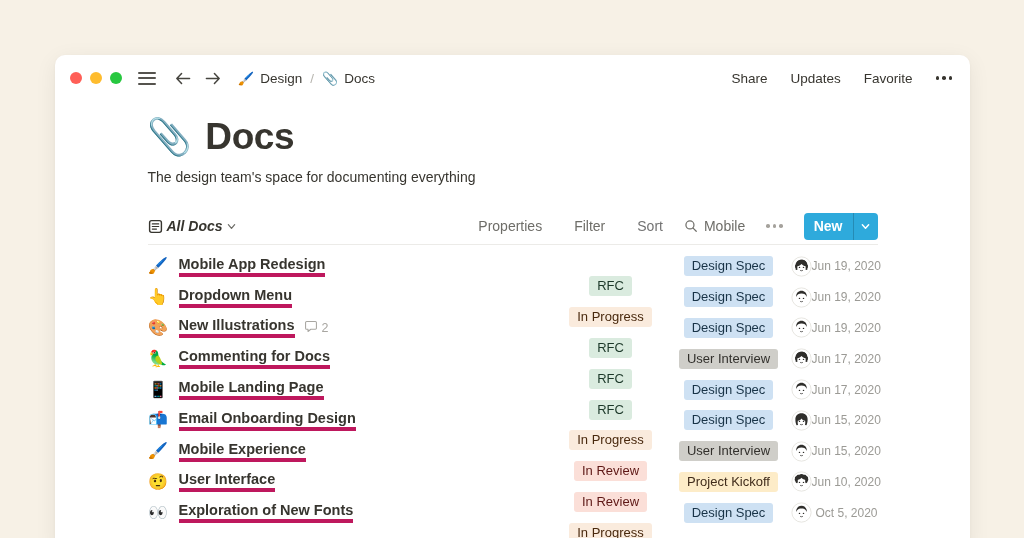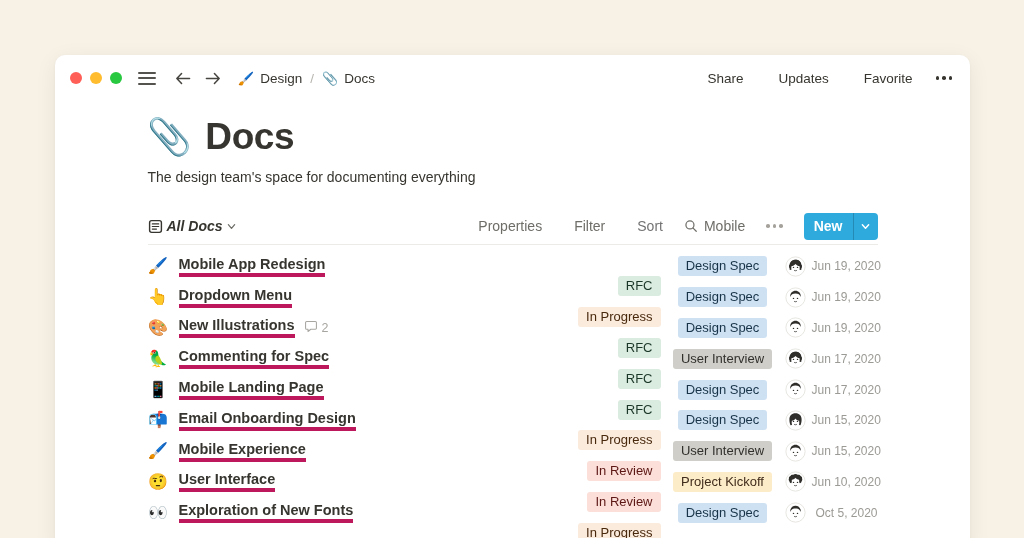--- a/index.html
+++ b/index.html
@@ -17,21 +17,21 @@
   .lights { display:flex; gap:8px; margin-right:16px; }
   .light { width:12px; height:12px; border-radius:50%; }
   .hamburger { width:18px; display:flex; flex-direction:column; gap:3.5px; margin-right:18px; cursor:pointer; }
   .hamburger span { display:block; height:2px; background:#55534e; border-radius:1px; }
   .nav-arrows { display:flex; gap:14px; margin-right:16px; }
   .crumbs { display:flex; align-items:center; gap:4px; font-size:13.5px; color:#37352F; }
   .crumb { display:flex; align-items:center; gap:6px; cursor:pointer; }
   .crumb-icon { font-size:13px; line-height:1; }
   .crumb-sep { color:#b8b6b0; margin:0 4px; }
   .topbar-right { margin-left:auto; display:flex; align-items:center; gap:23px; }
-  .topbar-action { font-size:13.5px; color:#37352F; cursor:pointer;margin-left:12px; }
+  .topbar-action { font-size:13.5px; color:#37352F; cursor:pointer; }
   .dots { display:flex; gap:3px; align-items:center; cursor:pointer; }
   .dots i { width:3.5px; height:3.5px; border-radius:50%; background:#37352F; }
 
   
   .content { width:730px; margin:27px auto 0; }
   .title-row { display:flex; align-items:center; gap:13px; }
   .page-emoji { font-size:36px; line-height:1; cursor:pointer; }
   .page-title { font-size:37px; font-weight:700; color:#37352F; letter-spacing:-0.4px; }
   .subtitle { margin-top:11px; font-size:14px; color:#37352F; }
 
@@ -50,25 +50,25 @@
   .new-divider { width:1px; background:rgba(0,0,0,0.18); }
   .new-chevron { width:24px; display:flex; align-items:center; justify-content:center; }
 
   
   .rows { margin-top:6px; }
   .row { display:flex; align-items:center; height:30.8px; }
   .row-emoji { width:22px; font-size:16px; line-height:1; text-align:center; margin-right:9px; }
   .row-title { font-size:14.5px; font-weight:600; color:#37352F; border-bottom:4px solid #be185d; padding-bottom:1px; cursor:pointer; white-space:nowrap; }
   .row-comments { display:flex; align-items:center; gap:4px; margin-left:9px; color:#A8A6A1; font-size:12.5px; cursor:pointer; }
   .row-spacer { flex:1; }
-  .col-status { min-width:112px; display:flex; justify-content:flex-end;margin-top:40px; }
+  .col-status { min-width:112px; display:flex; justify-content:center;margin-top:40px; }
   .tag { font-size:13px; padding:2px 8px; border-radius:3px; line-height:16px; white-space:nowrap; cursor:pointer; }
   .col-type { width:104px; display:flex; justify-content:center; margin-left:10px; }
   .col-avatar { width:21px; height:21px; margin-left:10px; cursor:pointer; }
-  .col-date { width:66px; margin-left:6px; text-align:right; font-size:12px; color:#9B9A95; white-space:nowrap; }
+  .col-date { width:66px; text-align:right; font-size:12px; color:#9B9A95; white-space:nowrap; }
 </style>
 </head>
 <body style="background: rgb(247, 241, 230);">
 
 <div class="window">
 
   <div class="topbar">
     <div class="lights">
       <span class="light" id="light-close" style="background: rgb(255, 95, 87);"></span>
       <span class="light" id="light-min" style="background: rgb(254, 188, 46);"></span>
@@ -221,21 +221,21 @@
               <circle cx="12" cy="12" r="11" fill="#fff" stroke="#E4E2DD" stroke-width="1"></circle>
               <path d="M5.8 11.5c0-4.8 2.8-7.3 6.2-7.3s6.2 2.5 6.2 7.3c-1.2-2.8-3.1-4-6.2-4s-5 1.2-6.2 4z" fill="#2f2e2b"></path>
               <circle cx="9.7" cy="13" r=".85" fill="#2f2e2b"></circle>
               <circle cx="14.3" cy="13" r=".85" fill="#2f2e2b"></circle>
               <path d="M10.7 16.5c.8.55 1.8.55 2.6 0" stroke="#2f2e2b" stroke-width=".9" fill="none" stroke-linecap="round"></path>
             </svg></span>
           <span class="col-date">Jun 19, 2020</span>
         </div>
         <div class="row">
           <span class="row-emoji">🦜</span>
-          <span class="row-title">Commenting for Spec</span>
+          <span class="row-title">Commenting for Docs</span>
           <span class="row-spacer"></span>
           <span class="col-status">
             <span class="tag" style="background: rgb(218, 235, 223); color: rgb(28, 56, 41);">RFC</span>
           </span>
           <span class="col-type">
             <span class="tag" style="background: rgb(207, 206, 201); color: rgb(50, 48, 44);">User Interview</span>
           </span>
           <span class="col-avatar"><svg width="21" height="21" viewBox="0 0 24 24">
               <circle cx="12" cy="12" r="11" fill="#fff" stroke="#E4E2DD" stroke-width="1"></circle>
               <path d="M5.5 16c-.3-1.5-.5-3-.5-4.5C5 7 7.8 4.2 12 4.2S19 7 19 11.5c0 1.5-.2 3-.5 4.5l-1.9-.3c.3-1.4.4-2.8.2-4.2-2-.3-3.6-1.2-4.8-2.5-1.2 1.3-2.8 2.2-4.8 2.5-.2 1.4-.1 2.8.2 4.2z" fill="#2f2e2b"></path>

